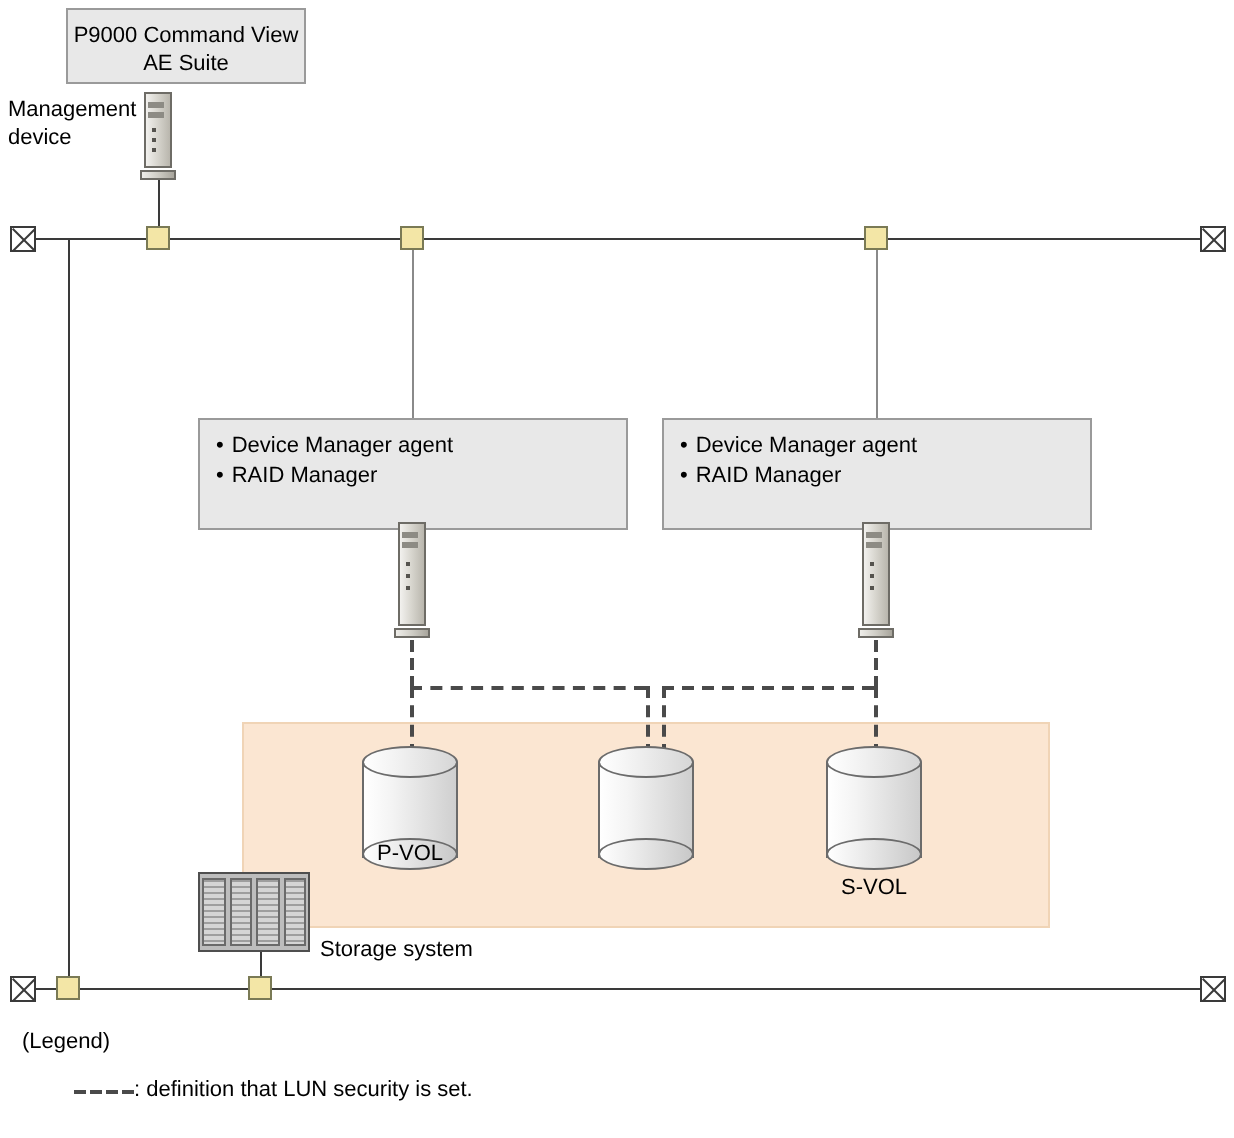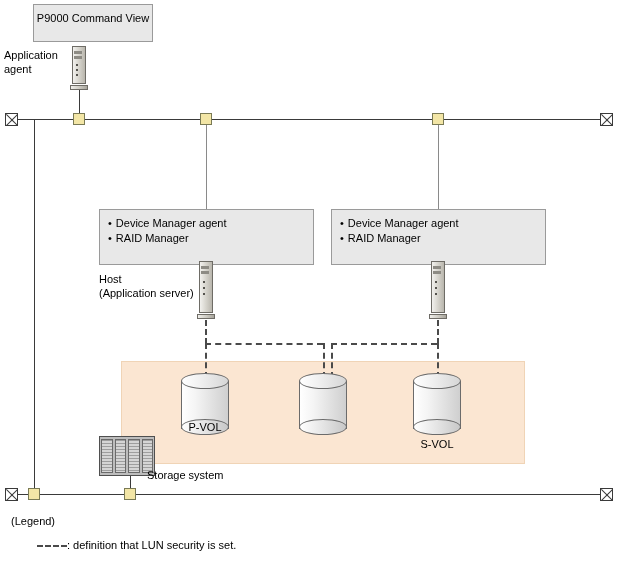--- a/index.html
+++ b/index.html
@@ -214,25 +214,26 @@
     width: 30px;
   }
 </style>
 </head>
 <body>
 
 <div id="canvas">
 
   <div class="abs box-grey box-title" style="left:33px; top:4px; width:120px; height:38px;">
     <div>P9000 Command View</div>
+    <div>AE Suite</div>
   </div>
 
   <div class="abs plain-label" style="left:4px; top:48px; width:66px;">
-    <div>Application</div>
-    <div>agent</div>
+    <div>Management</div>
+    <div>device</div>
   </div>
 
   <div class="abs server" style="left:70px; top:46px;">
     <div class="body"></div>
     <div class="slot" style="top:5px;"></div>
     <div class="slot" style="top:10px;"></div>
     <div class="dots" style="top:18px;"></div>
     <div class="dots" style="top:23px;"></div>
     <div class="dots" style="top:28px;"></div>
     <div class="base"></div>
@@ -260,24 +261,20 @@
     </div>
   </div>
 
   <div class="abs box-grey" style="left:331px; top:209px; width:215px; height:56px;">
     <div class="bullet-list">
       <div>Device Manager agent</div>
       <div>RAID Manager</div>
     </div>
   </div>
 
-  <div class="abs plain-label" style="left:99px; top:272px; width:100px;">
-    <div>Host</div>
-    <div>(Application server)</div>
-  </div>
 
   <div class="abs server" style="left:197px; top:261px; height:58px;">
     <div class="body" style="height:52px;"></div>
     <div class="slot" style="top:5px;"></div>
     <div class="slot" style="top:10px;"></div>
     <div class="dots" style="top:20px;"></div>
     <div class="dots" style="top:26px;"></div>
     <div class="dots" style="top:32px;"></div>
     <div class="base"></div>
   </div>
@@ -326,21 +323,21 @@
     <div class="bottom"></div>
   </div>
   <div class="abs plain-label center" style="left:397px; top:437px; width:80px;">S-VOL</div>
 
   <div class="abs array" style="left:99px; top:436px;">
     <div class="bay"></div>
     <div class="bay"></div>
     <div class="bay"></div>
     <div class="bay"></div>
   </div>
-  <div class="abs plain-label" style="left:147px; top:468px;">Storage system</div>
+  <div class="abs plain-label" style="left:160px; top:468px;">Storage system</div>
 
   <div class="abs hline" style="left:14px; top:494px; width:590px;"></div>
   <div class="abs xnode" style="left:5px; top:488px;"></div>
   <div class="abs xnode" style="left:600px; top:488px;"></div>
   <div class="abs hubnode" style="left:28px; top:488px;"></div>
   <div class="abs hubnode" style="left:124px; top:488px;"></div>
 
   <div class="abs vline" style="left:130px; top:476px; height:12px;"></div>
 
   <div class="abs plain-label" style="left:11px; top:514px;">(Legend)</div>

